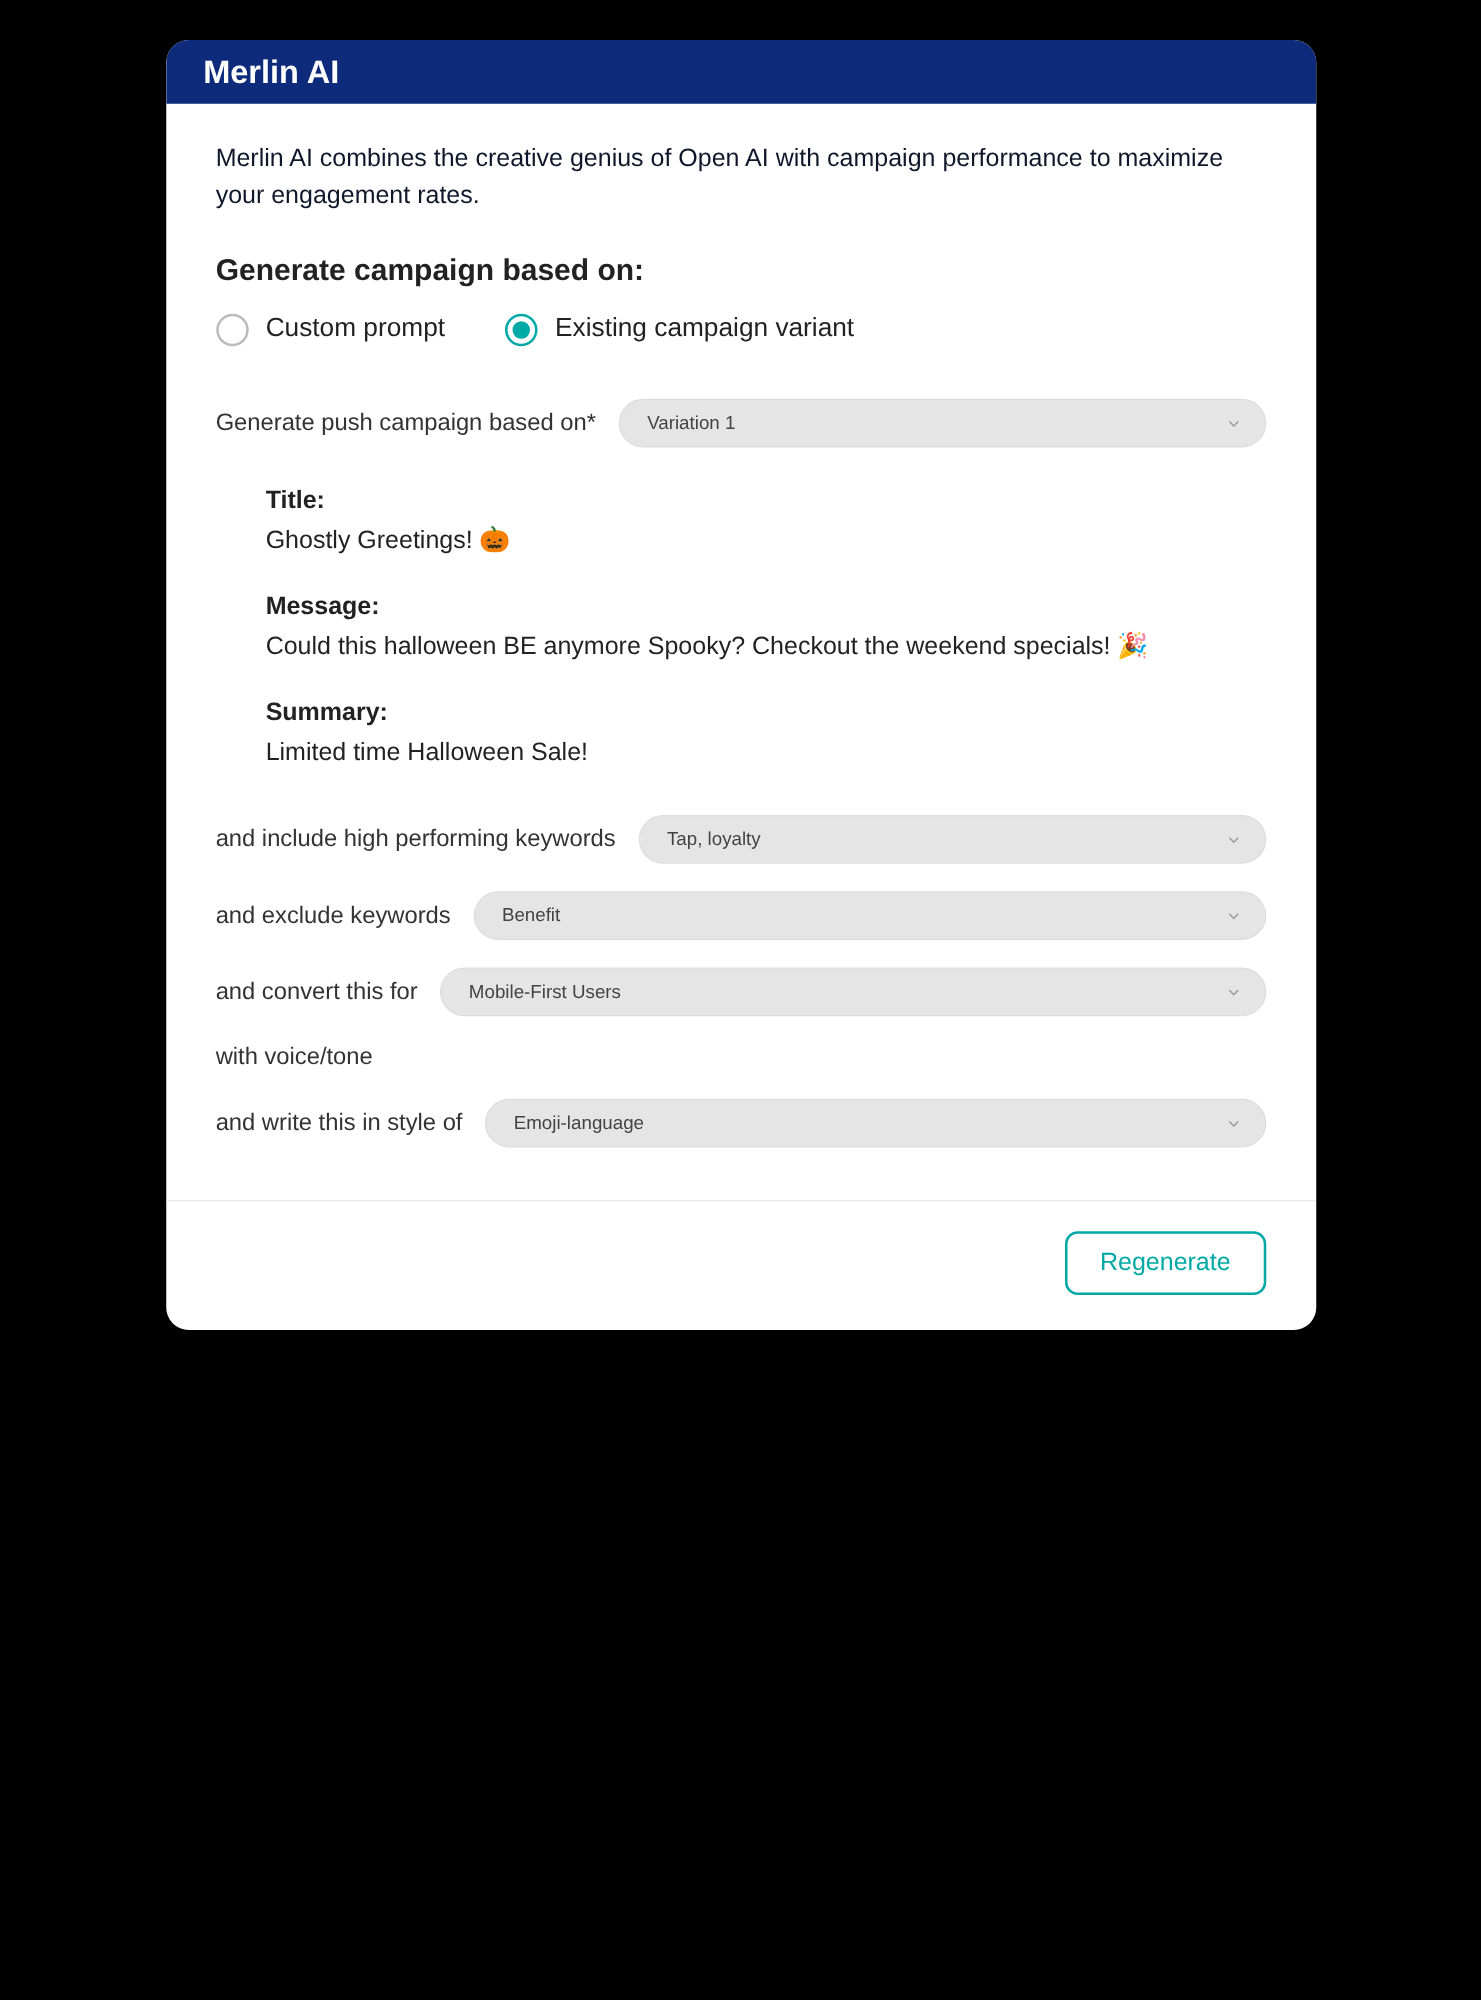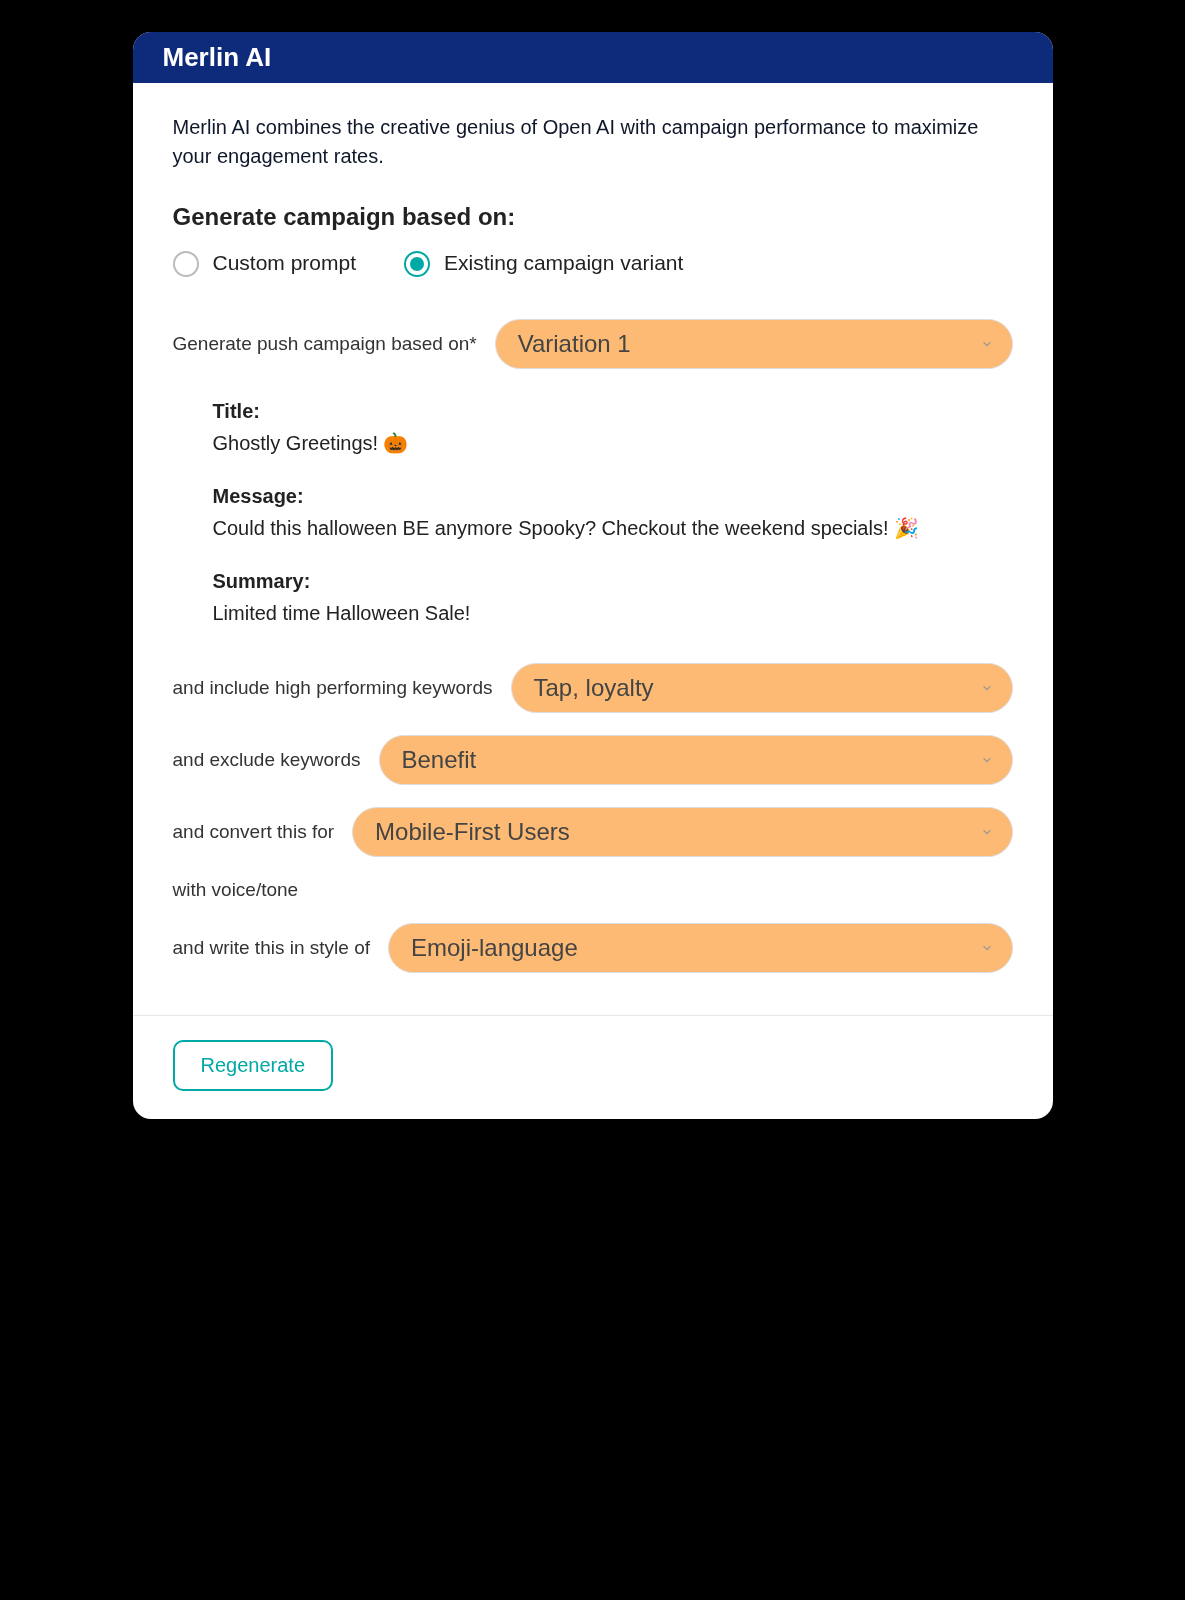--- a/index.html
+++ b/index.html
@@ -84,24 +84,24 @@
       color: #333;
     }
     .control-row .label {
       white-space: nowrap;
     }
     .select {
       flex: 1;
       border: 1px solid #ddd;
       border-radius: 999px;
       padding: 10px 44px 10px 22px;
-      font-size: 24px;
+      font-size: 15px;
       color: #444;
       position: relative;
-      background: #fdba74;
+      background: #e5e5e5;
       cursor: pointer;
       min-width: 0;
     }
     .select .chevron {
       position: absolute;
       right: 18px;
       top: 50%;
       transform: translateY(-50%);
       color: #999;
     }
@@ -120,20 +120,21 @@
     }
     .preview-block .field-value {
       font-size: 20px;
       color: #222;
       line-height: 1.4;
     }
     .footer {
       border-top: 1px solid #e8e8e8;
       padding: 24px 40px 28px 40px;
       display: flex;
+      justify-content: flex-end;
     }
     .btn {
       border: 2px solid #00a9a5;
       color: #00a9a5;
       background: #fff;
       border-radius: 10px;
       padding: 12px 26px;
       font-size: 20px;
       font-weight: 500;
       cursor: pointer;

